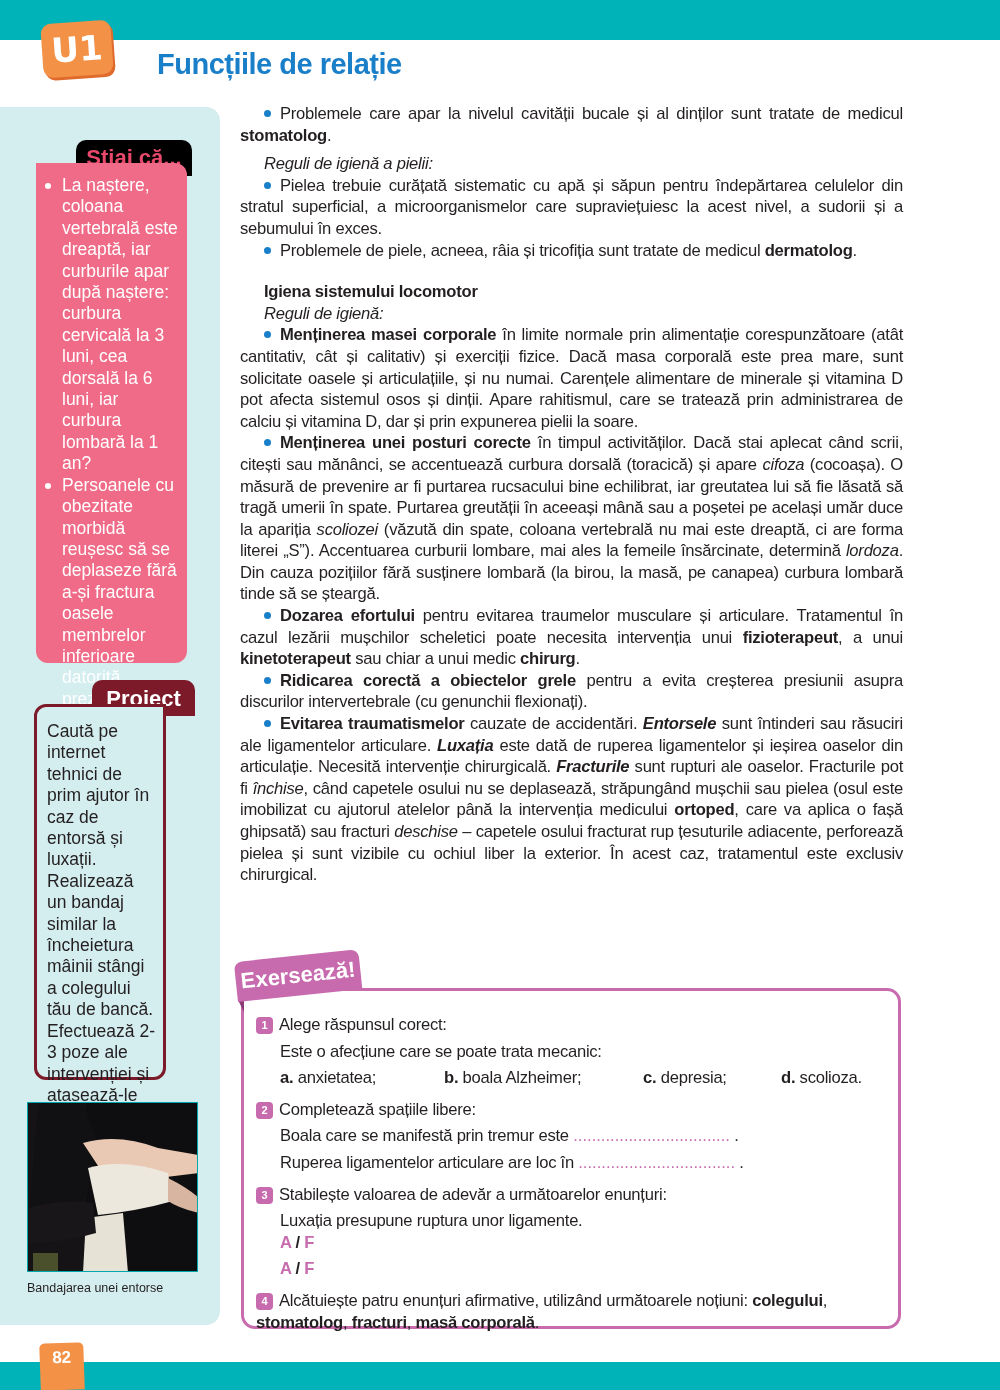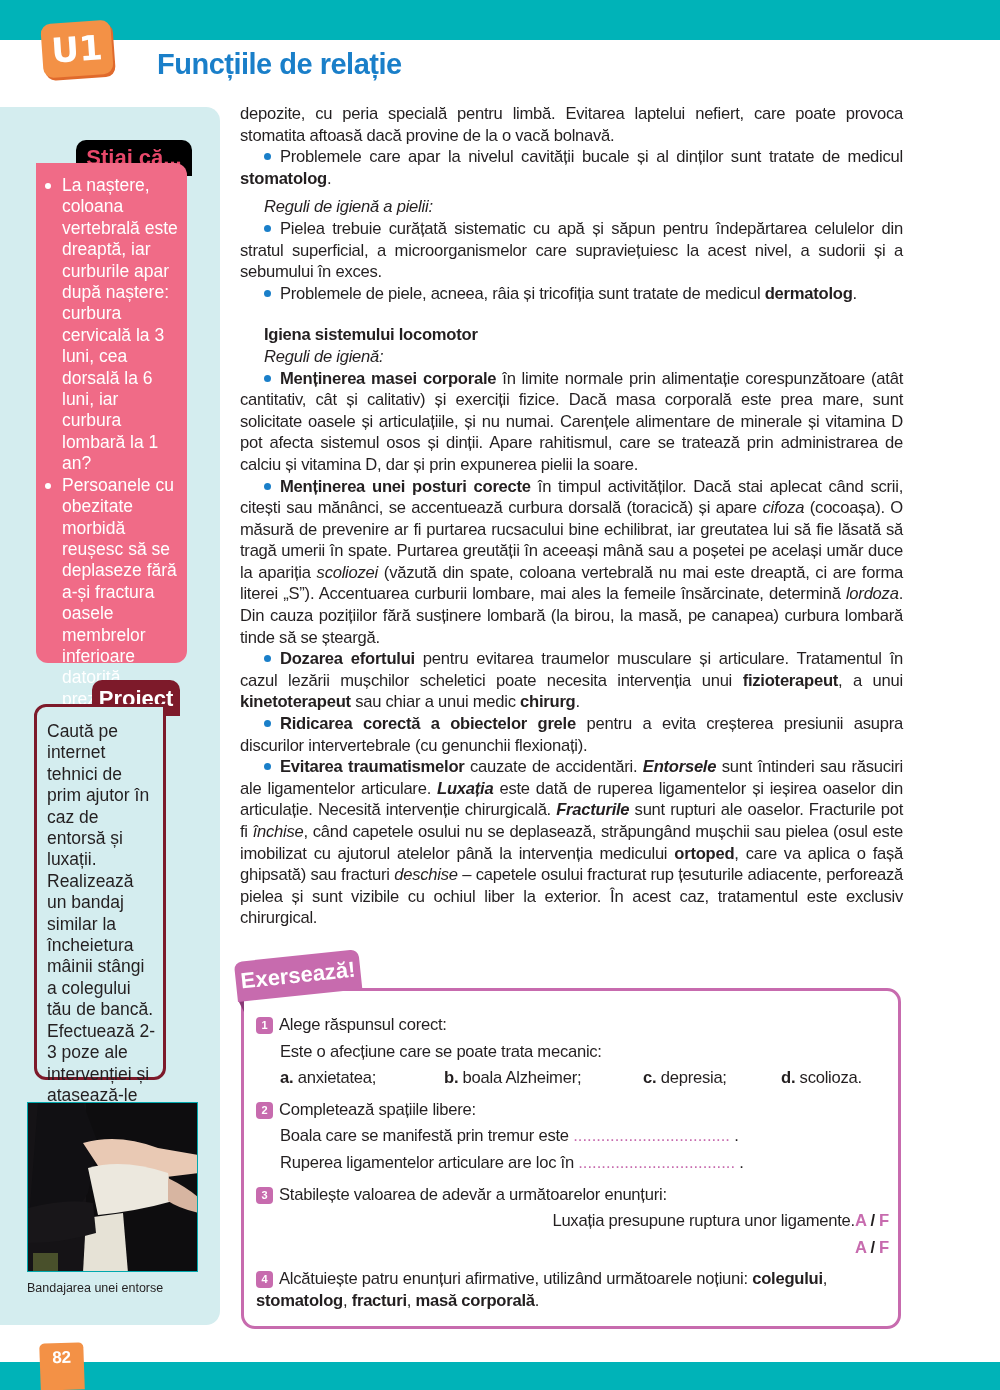--- a/index.html
+++ b/index.html
@@ -44,21 +44,21 @@
       background: #fff; border-radius: 50%;
     }
 
     .project-box {
       position: absolute; left: 34px; top: 704px; width: 132px; height: 376px;
       border: 3px solid #7d1a2a; border-radius: 12px 0 12px 12px;
       background: #d4edef; color: #231f20;
       font-size: 17.5px; line-height: 21.4px; padding: 14px 6px 0 10px;
     }
     .project-tab {
-      position: absolute; left: 92px; top: 680px; width: 88px; height: 36px;
+      position: absolute; left: 92px; top: 680px; width: 103px; height: 36px;
       background: #7d1a2a; border-radius: 10px 10px 0 0;
       color: #fff; font-weight: bold; font-size: 22px; line-height: 38px; text-align: center;
     }
 
     .photo {
       position: absolute; left: 27px; top: 1102px; width: 171px; height: 170px;
       border: 1px solid #00a8ad; background: #0d0d0d; overflow: hidden;
     }
     .photo svg { display: block; }
     .photo-caption {
@@ -113,21 +113,21 @@
       color: #fff; font-size: 11px; font-weight: bold; text-align: center; line-height: 17px;
       margin-right: 6px; vertical-align: 1px;
     }
     .ex-line { padding-left: 24px; margin-top: 5px; }
     .ex-item + .ex-item { margin-top: 10px; }
     .opt { display: inline-block; }
     .opt-a { width: 152px; }
     .opt-b { width: 199px; margin-left: 12px; }
     .opt-c { width: 138px; }
     .dots { color: #c76bae; letter-spacing: 0; }
-    .af-row { display: flex; justify-content: flex-end; padding-left: 24px; margin-top: 5px; }
+    .af-row { display: flex; justify-content: space-between; padding-left: 24px; margin-top: 5px; flex-direction: column; }
     .af { font-weight: bold; color: #c76bae; padding-right: 2px; }
     .af .slash { color: #231f20; font-weight: bold; }
   </style>
 </head>
 <body>
 
 <div class="top-band"></div>
 <div class="unit-badge">U1</div>
 <h1 class="page-title">Funcțiile de relație</h1>
 
@@ -155,21 +155,20 @@
     <path d="M60 65 Q95 55 140 70 L145 98 Q110 108 70 112 Z" fill="#ece8de"></path>
     <path d="M58 115 L95 110 L100 170 L55 170 Z" fill="#e6e2d6"></path>
     <path d="M0 105 Q40 95 65 100 L68 130 Q35 140 0 140 Z" fill="#181619"></path>
     <path d="M140 75 Q160 85 171 95 L171 110 Q150 105 140 98 Z" fill="#d7b5a1"></path>
     <rect x="5" y="150" width="25" height="18" fill="#6d7a3a" opacity="0.6"></rect>
   </svg>
 </div>
 <div class="photo-caption">Bandajarea unei entorse</div>
 
 <main class="main">
-  <p>depozite, cu peria specială pentru limbă. Evitarea laptelui nefiert, care poate provoca stomatita aftoasă dacă provine de la o vacă bolnavă.</p>
   <p class="indent"><span class="bullet"></span><span>Problemele care apar la nivelul cavității bucale și al dinților sunt tratate de medicul </span><b>stomatolog</b><span>.</span></p>
   <div class="spacer-s"></div>
   <p class="italic-line">Reguli de igienă a pielii:</p>
   <p class="indent"><span class="bullet"></span><span>Pielea trebuie curățată sistematic cu apă și săpun pentru îndepărtarea celulelor din stratul superficial, a microorganismelor care supraviețuiesc la acest nivel, a sudorii și a sebumului în exces.</span></p>
   <p class="indent"><span class="bullet"></span><span>Problemele de piele, acneea, râia și tricofiția sunt tratate de medicul </span><b>dermatolog</b><span>.</span></p>
   <div class="spacer-l"></div>
   <p class="heading-bold">Igiena sistemului locomotor</p>
   <p class="italic-line">Reguli de igienă:</p>
   <p class="indent"><span class="bullet"></span><b>Menținerea masei corporale</b><span> în limite normale prin alimentație corespunzătoare (atât cantitativ, cât și calitativ) și exerciții fizice. Dacă masa corporală este prea mare, sunt solicitate oasele și articulațiile, și nu numai. Carențele alimentare de minerale și vitamina D pot afecta sistemul osos și dinții. Apare rahitismul, care se tratează prin administrarea de calciu și vitamina D, dar și prin expunerea pielii la soare.</span></p>
   <p class="indent"><span class="bullet"></span><b>Menținerea unei posturi corecte</b><span> în timpul activităților. Dacă stai aplecat când scrii, citești sau mănânci, se accentuează curbura dorsală (toracică) și apare </span><i>cifoza</i><span> (cocoașa). O măsură de prevenire ar fi purtarea rucsacului bine echilibrat, iar greutatea lui să fie lăsată să tragă umerii în spate. Purtarea greutății în aceeași mână sau a poșetei pe același umăr duce la apariția </span><i>scoliozei</i><span> (văzută din spate, coloana vertebrală nu mai este dreaptă, ci are forma literei „S”). Accentuarea curburii lombare, mai ales la femeile însărcinate, determină </span><i>lordoza</i><span>. Din cauza pozițiilor fără susținere lombară (la birou, la masă, pe canapea) curbura lombară tinde să se șteargă.</span></p>

